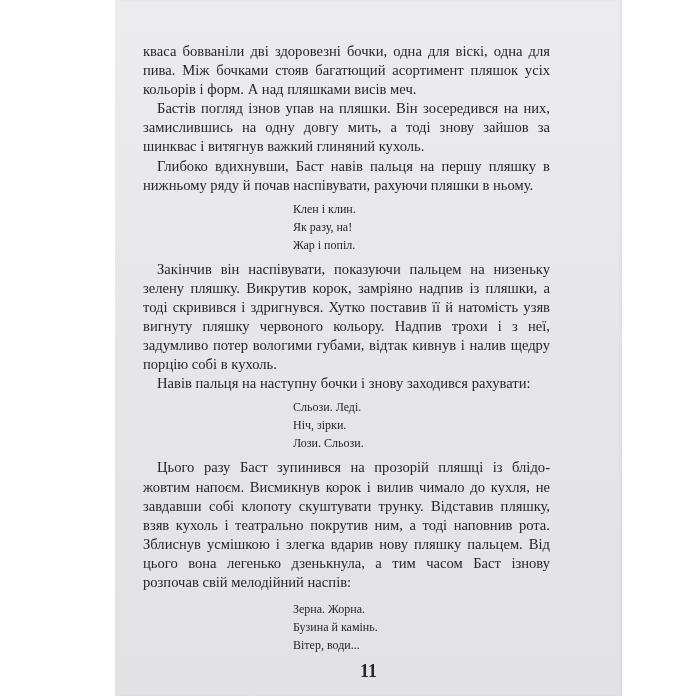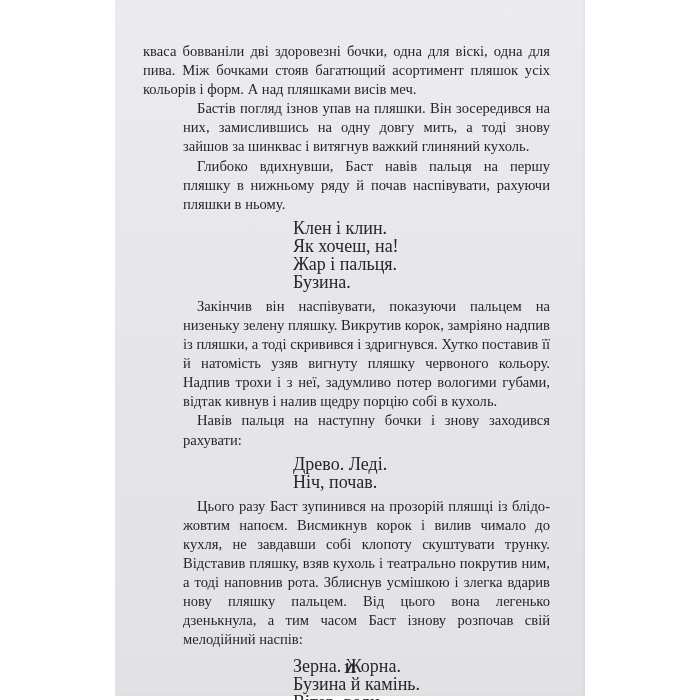--- a/index.html
+++ b/index.html
@@ -1,59 +1,59 @@
 <!DOCTYPE html>
 <html><head>
   <meta charset="utf-8">
   <style>
     html, body { margin: 0; padding: 0; }
     body {
       width: 700px; height: 700px; background: #ffffff; position: relative; overflow: hidden;
       font-family: "Liberation Serif", "DejaVu Serif", serif;
     }
     .page {
-      position: absolute; left: 115px; top: 0; width: 470px; height: 696px;
+      position: absolute; left: 115px; top: 0; width: 507px; height: 696px;
       background: linear-gradient(180deg, #ecebf0 0%, #e6e5ea 50%, #e2e1e6 100%);
       box-shadow: inset -2px 0 3px rgba(0,0,0,0.04);
     }
     .text {
       position: absolute; left: 28px; top: 42px; width: 407px;
       color: #262626; font-size: 14.6px; line-height: 19.1px;
     }
     .p { margin: 0; text-align: justify; text-align-last: left; }
-    .p.indent { text-indent: 14px; margin-left: 40px; }
-    .verse { margin: 5px 0 6px 0; padding-left: 150px; font-size: 18px; line-height: 18px; font-family: Liberation Serif, serif; }
+    .p.indent { text-indent: 14px; }
+    .verse { margin: 5px 0 6px 0; padding-left: 150px; font-size: 12px; line-height: 18px; font-family: Liberation Serif, serif; }
     .verse .line { display: block; }
     .page-number {
       position: absolute; left: 0; width: 100%; top: 661px; text-align: center;
-      font-weight: bold; font-size: 14px; color: #262626;
+      font-weight: bold; font-size: 18px; color: #262626;
     }
   </style>
 </head>
 <body>
 
 <div class="page">
   <div class="text">
     <p class="p">кваса бовваніли дві здоровезні бочки, одна для віскі, одна для пива. Між бочками стояв багатющий асортимент пляшок усіх кольорів і форм. А над пляшками висів меч.</p>
     <p class="p indent">Бастів погляд ізнов упав на пляшки. Він зосередився на них, замислившись на одну довгу мить, а тоді знову зайшов за шинквас і витягнув важкий глиняний кухоль.</p>
     <p class="p indent">Глибоко вдихнувши, Баст навів пальця на першу пляшку в нижньому ряду й почав наспівувати, рахуючи пляшки в ньому.</p>
 
     <div class="verse">
       <span class="line">Клен і клин.</span>
-      <span class="line">Як хочеш, на!</span>
-      <span class="line">Жар і пальця.</span>
-      <span class="line">Бузина.</span>
+      <span class="line">Як разу, на!</span>
+      <span class="line">Жар і попіл.</span>
     </div>
 
     <p class="p indent">Закінчив він наспівувати, показуючи пальцем на низеньку зелену пляшку. Викрутив корок, замріяно надпив із пляшки, а тоді скривився і здригнувся. Хутко поставив її й натомість узяв вигнуту пляшку червоного кольору. Надпив трохи і з неї, задумливо потер вологими губами, відтак кивнув і налив щедру порцію собі в кухоль.</p>
     <p class="p indent">Навів пальця на наступну бочки і знову заходився рахувати:</p>
 
     <div class="verse">
-      <span class="line">Древо. Леді.</span>
-      <span class="line">Ніч, почав.</span>
+      <span class="line">Сльози. Леді.</span>
+      <span class="line">Ніч, зірки.</span>
+      <span class="line">Лози. Сльози.</span>
     </div>
 
     <p class="p indent">Цього разу Баст зупинився на прозорій пляшці із блідо-жовтим напоєм. Висмикнув корок і вилив чимало до кухля, не завдавши собі клопоту скуштувати трунку. Відставив пляшку, взяв кухоль і театрально покрутив ним, а тоді наповнив рота. Зблиснув усмішкою і злегка вдарив нову пляшку пальцем. Від цього вона легенько дзенькнула, а тим часом Баст ізнову розпочав свій мелодійний наспів:</p>
 
     <div class="verse" style="margin-top:8px;margin-bottom:0;">
       <span class="line">Зерна. Жорна.</span>
       <span class="line">Бузина й камінь.</span>
       <span class="line">Вітер, води...</span>
     </div>
 

